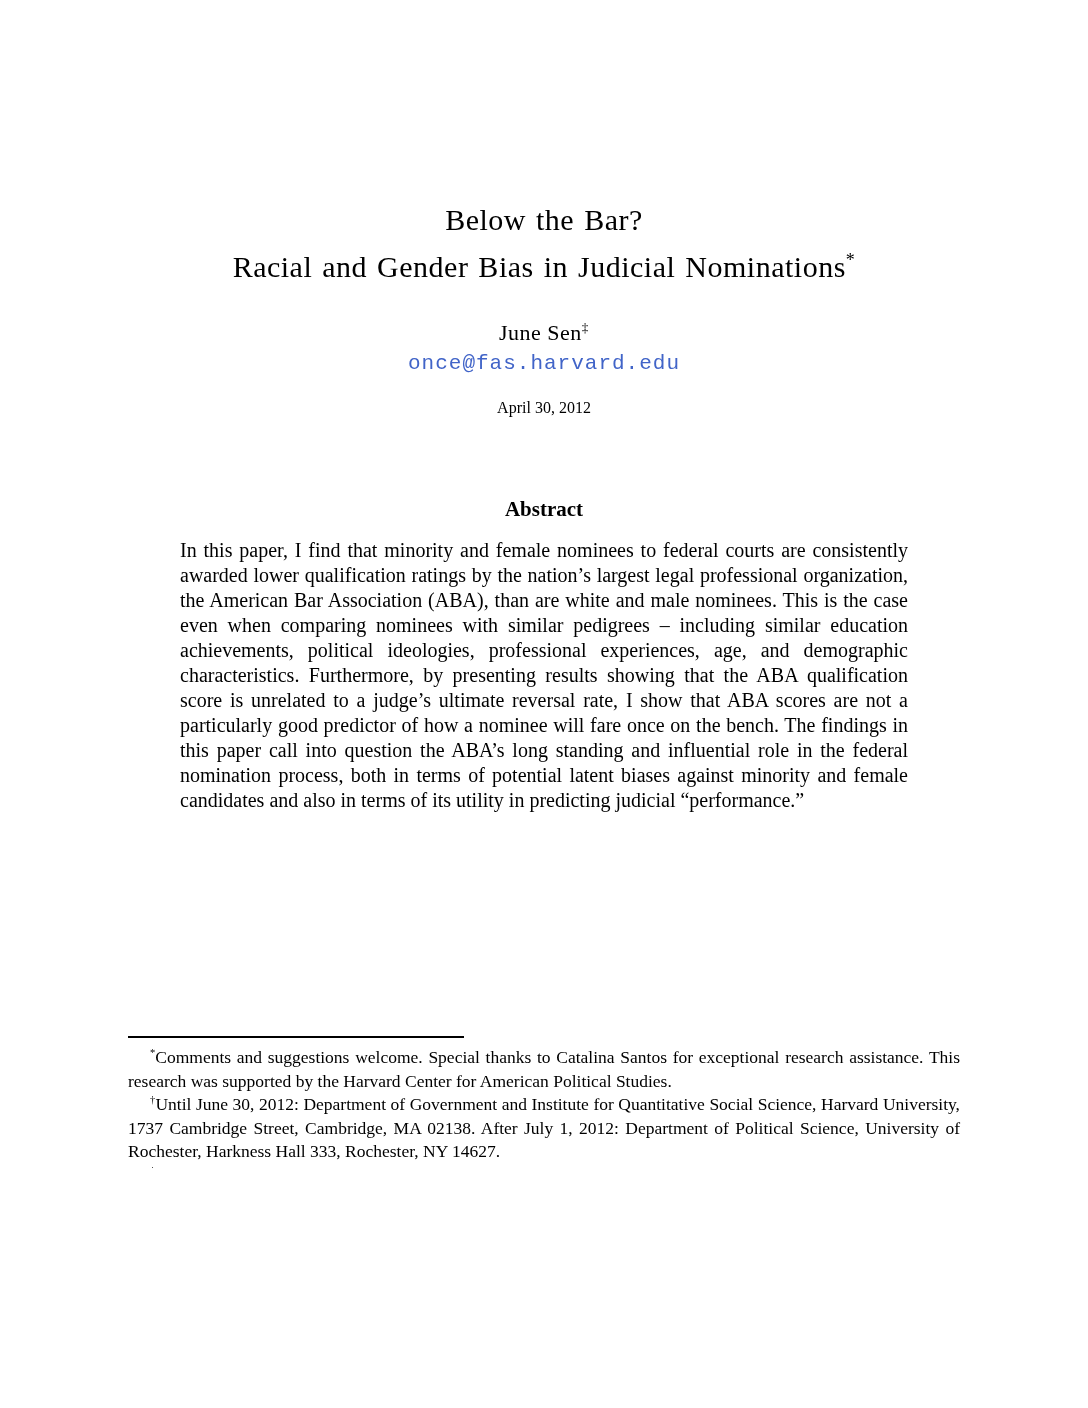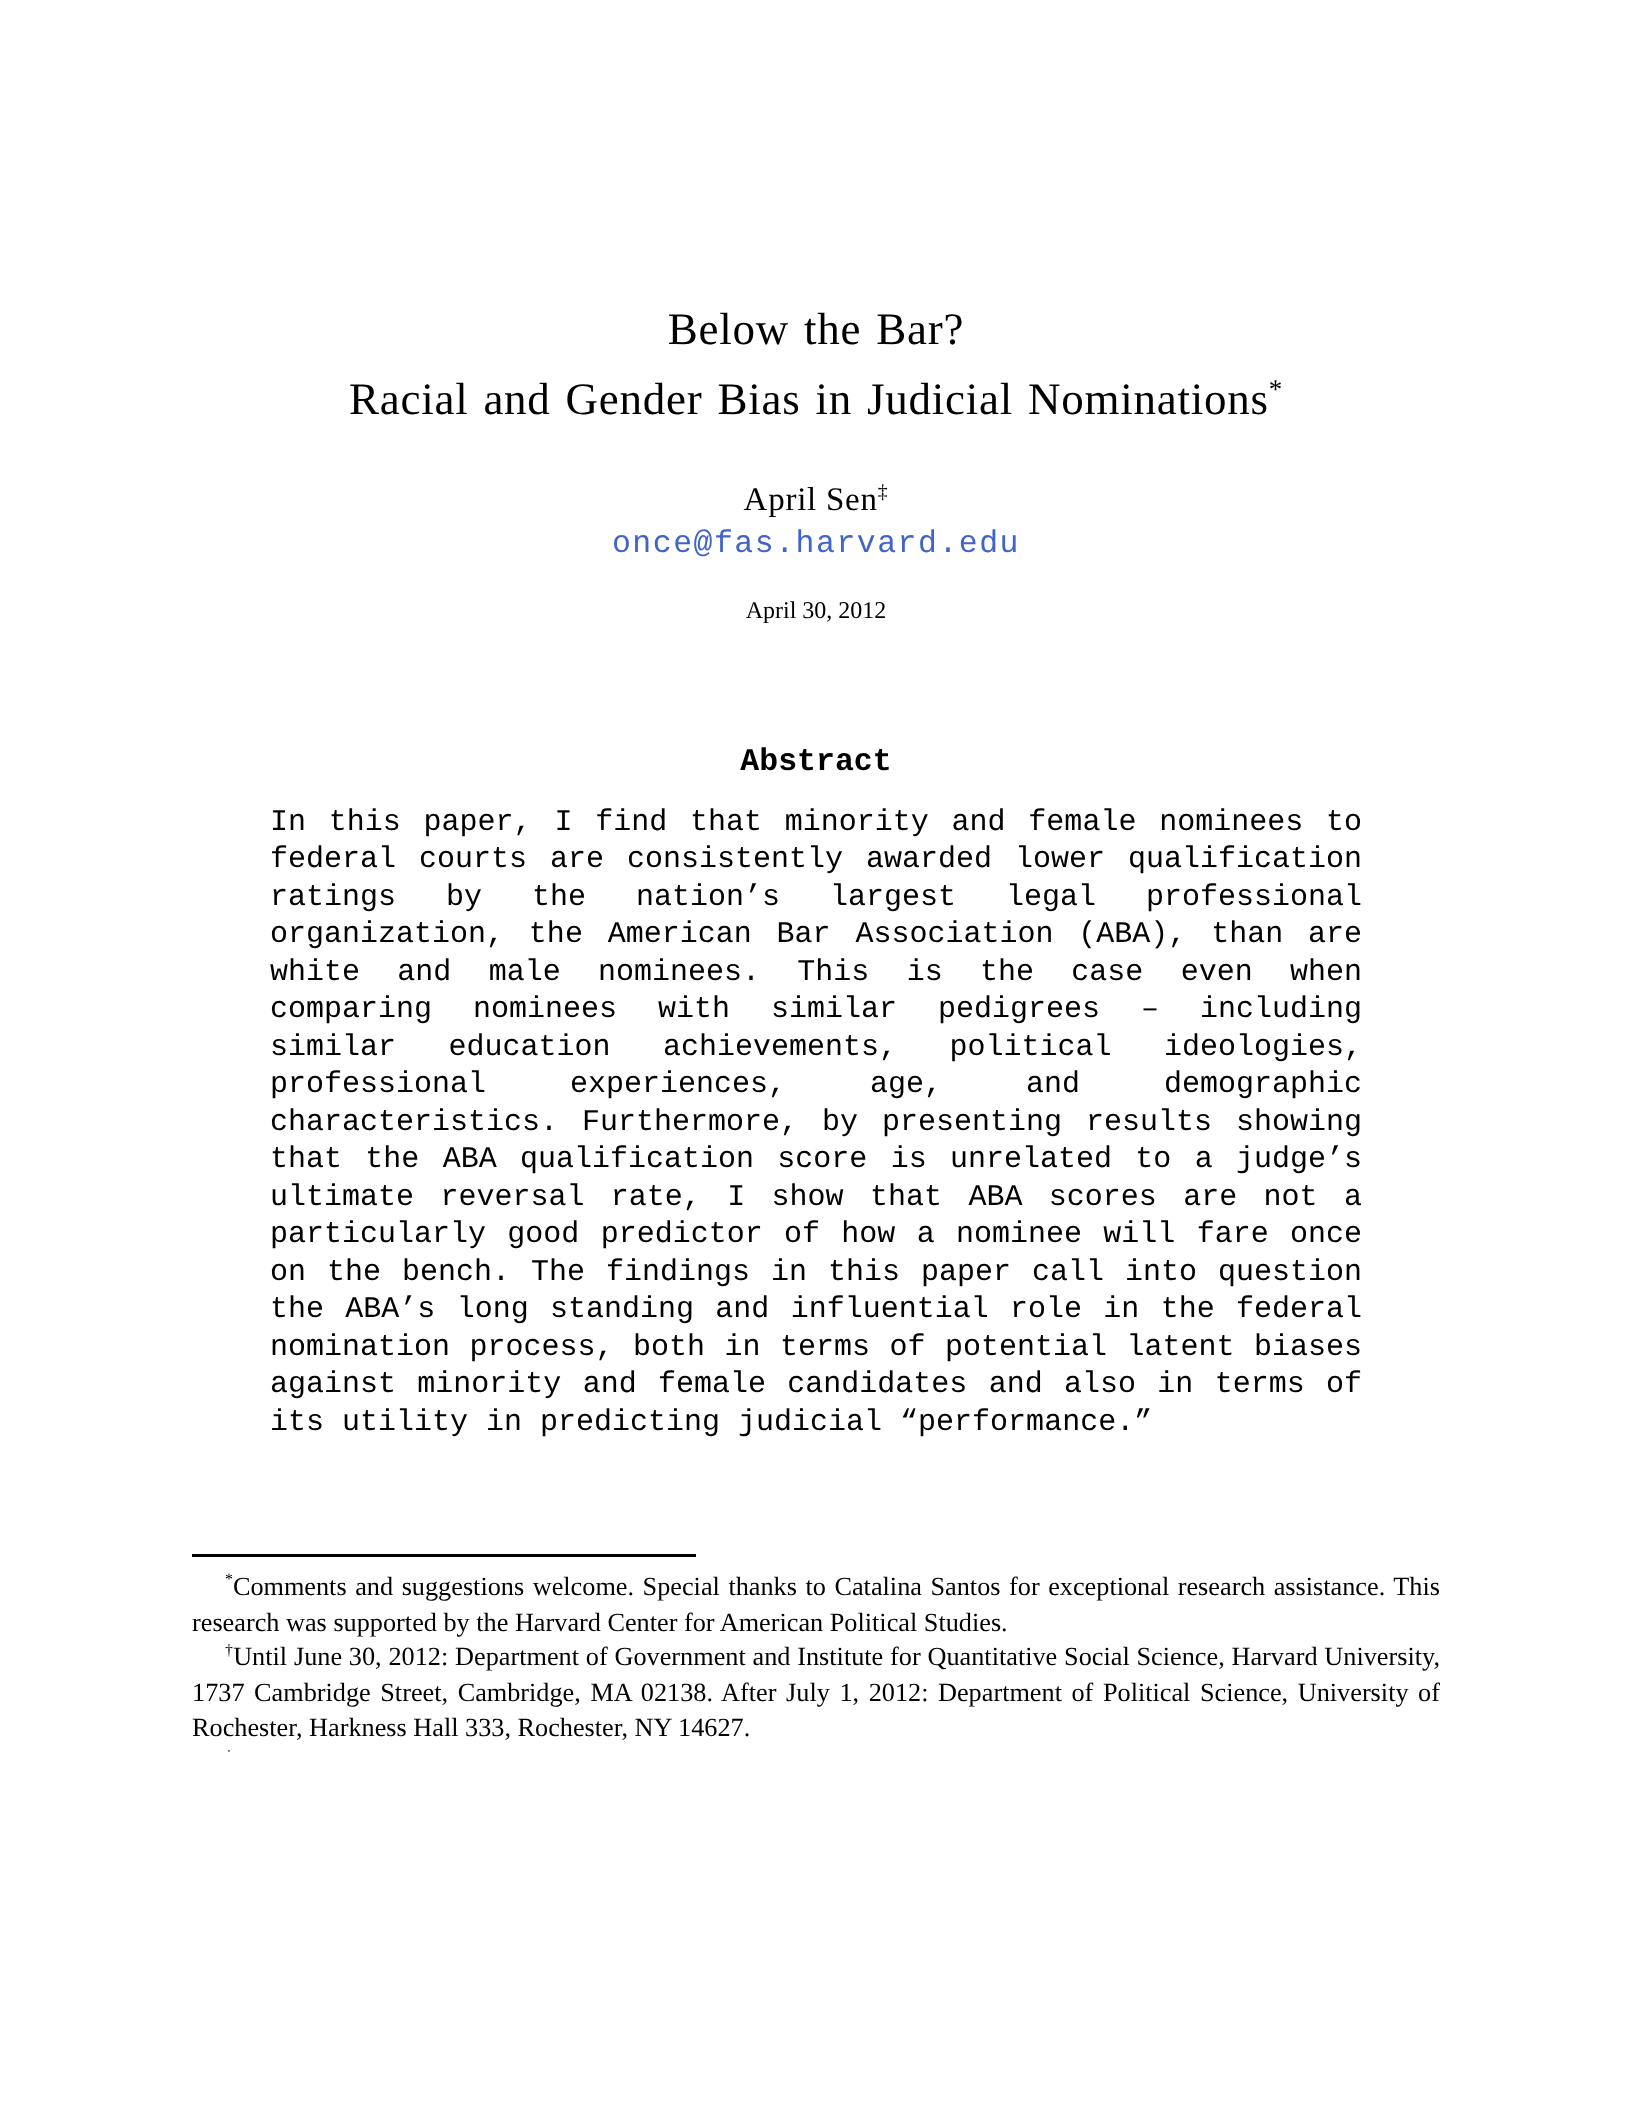--- a/index.html
+++ b/index.html
@@ -47,21 +47,21 @@
     cursor: pointer;
   }
   .email-line .mono-link {
     font-size: 21px;
     letter-spacing: 1px;
   }
   .date {
     margin-top: 24px;
     font-size: 16px;
   }
-  .abstract { margin-top: 80px; font-family: Liberation Mono, monospace; }
+  .abstract { margin-top: 80px; }
   .abstract-heading {
     text-align: center;
     font-weight: bold;
     font-size: 21px;
   }
   .abstract-body {
     width: 728px;
     margin: 16px auto 0 auto;
     font-size: 20px;
     line-height: 25px;
@@ -100,21 +100,21 @@
 <body>
 
 <div class="page">
 
   <header class="title-block">
     <h1 class="title">
       <span class="title-line">Below the Bar?</span>
       <span class="title-line"><span>Racial and Gender Bias in Judicial Nominations</span><sup class="fnmark">*</sup></span>
     </h1>
 
-    <div class="author"><span>April Sen</span><sup class="fnmark">‡</sup></div>
+    <div class="author"><span>June Sen</span><sup class="fnmark">‡</sup></div>
 
     <div class="email-line">
       <a class="mono-link" style="color: rgb(65, 100, 200);">once@fas.harvard.edu</a>
     </div>
 
     <div class="date">April 30, 2012</div>
   </header>
 
   <section class="abstract">
     <div class="abstract-heading">Abstract</div>

